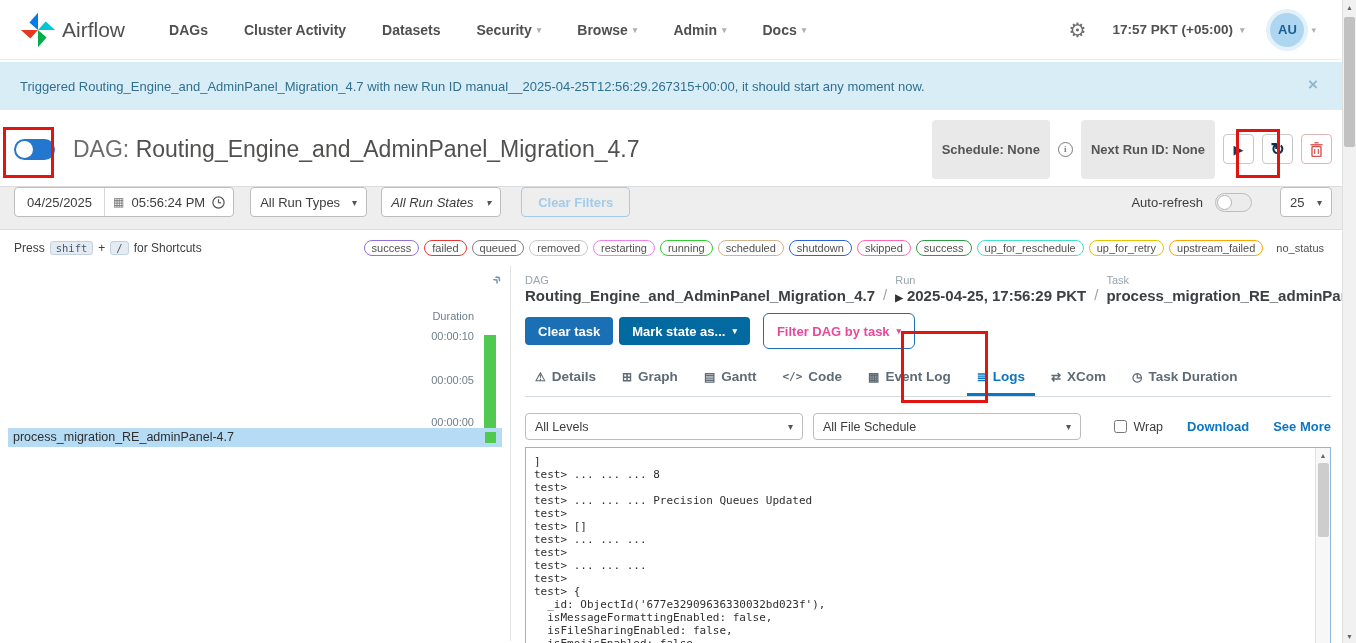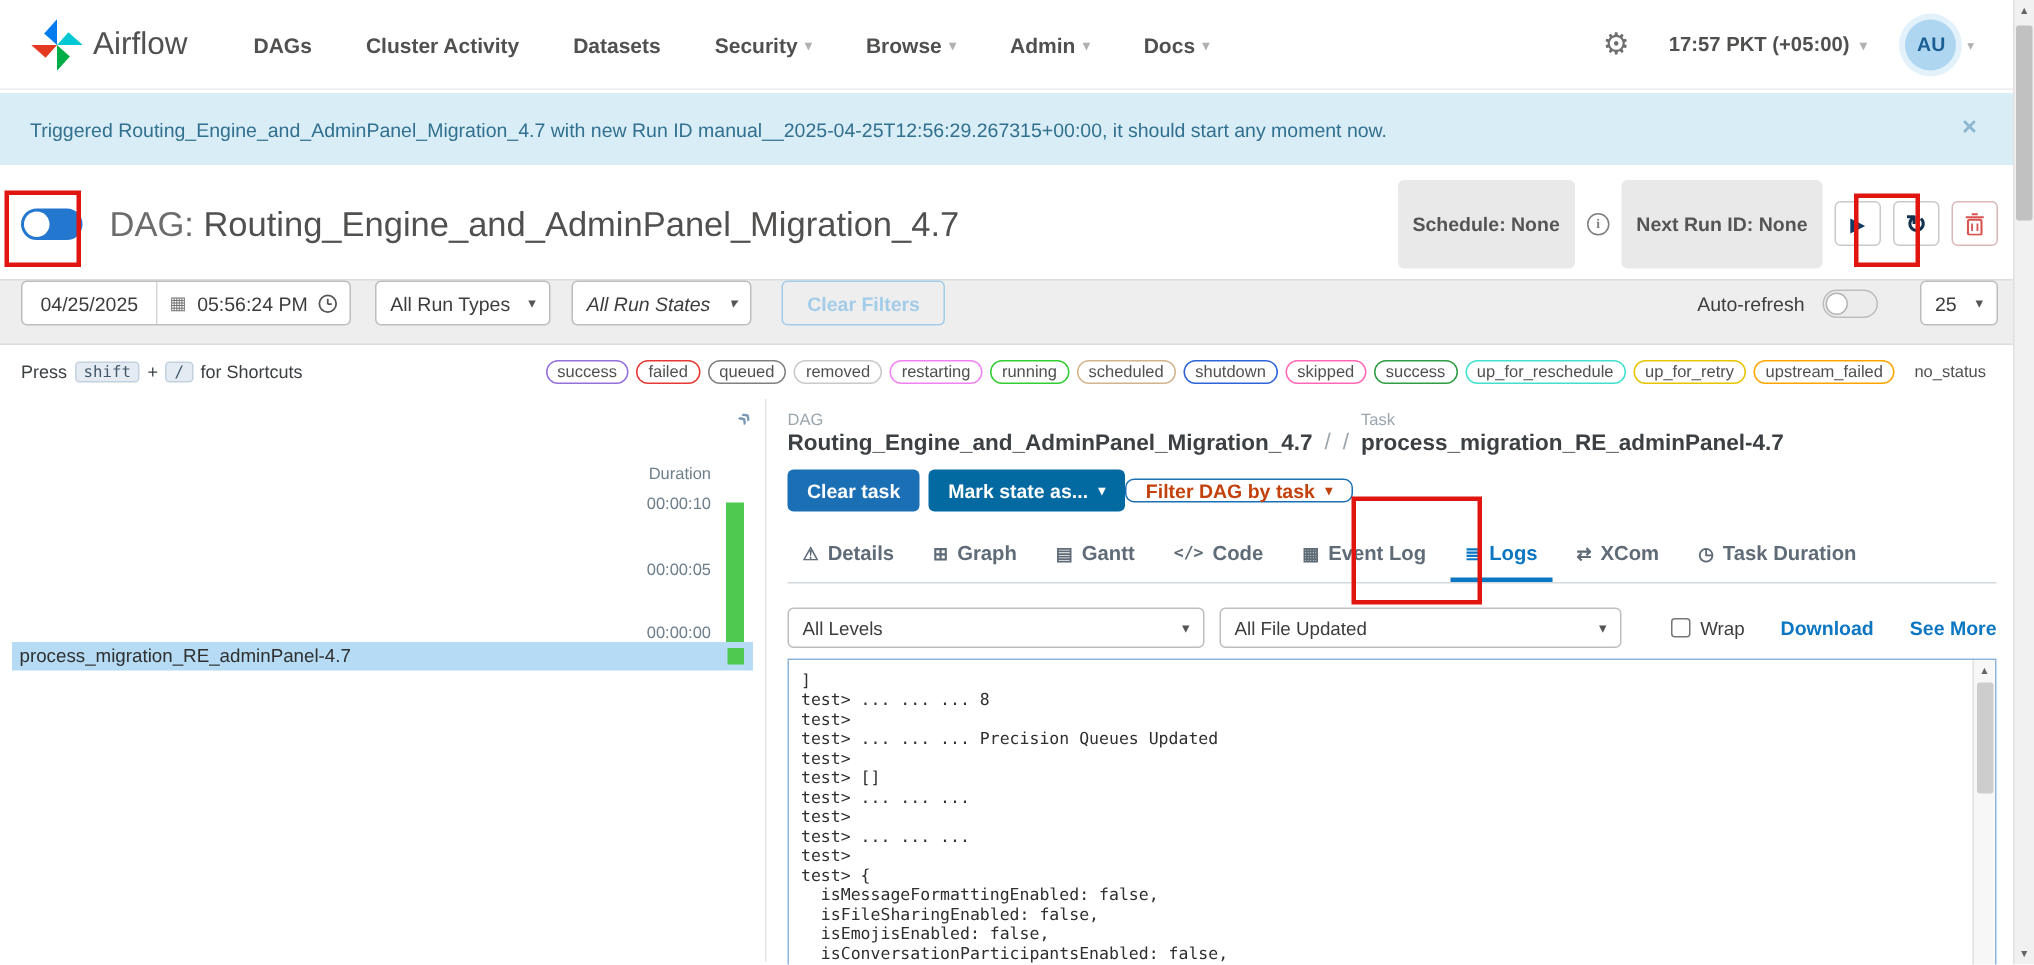--- a/index.html
+++ b/index.html
@@ -75,21 +75,21 @@
   .crumbs { display: flex; align-items: flex-end; gap: 8px; }
   .crumb { display: flex; flex-direction: column; }
   .crumb-label { font-size: 11px; color: #9aa5ad; margin-bottom: 1px; }
   .crumb-value { font-size: 15px; font-weight: 700; color: #3c4043; white-space: nowrap; cursor: pointer; }
   .crumb-sep { font-size: 15px; color: #9aa5ad; padding-bottom: 1px; }
   .run-tri { font-size: 10px; margin-right: 4px; color: #333; }
 
   .action-row { margin-top: 9px; display: flex; align-items: center; }
   .btn-solid { height: 28px; padding: 0 13px; border: none; border-radius: 4px; color: #fff; font-size: 13px; font-weight: 700; cursor: pointer; display: flex; align-items: center; gap: 7px; }
   .btn-solid + .btn-solid { margin-left: 6px; }
-  .btn-outline { height: 16px; padding: 0 13px; background: #fff; border: 1px solid #1b6fb5; color: #c2410c; font-size: 13px; font-weight: 700; border-radius: 6px; cursor: pointer; display: flex; align-items: center; gap: 7px; }
+  .btn-outline { margin-left: 13px; height: 36px; padding: 0 13px; background: #fff; border: 1px solid #1b6fb5; color: #ec4899; font-size: 13px; font-weight: 700; border-radius: 6px; cursor: pointer; display: flex; align-items: center; gap: 7px; }
   .btn-caret { font-size: 9px; }
 
   .tabs { margin-top: 13px; display: flex; gap: 6px; border-bottom: 1px solid #d4dade; }
   .tab { display: flex; align-items: center; gap: 6px; padding: 7px 10px 9px; font-size: 13.5px; font-weight: 700; color: #5f6b76; cursor: pointer; border-bottom: 3px solid transparent; white-space: nowrap; }
   .tab-icon { font-size: 12px; }
   .tab-icon.code-ic { font-family: "DejaVu Sans Mono", monospace; font-size: 11px; }
   .tab.active { color: #0b76c2; border-bottom-color: #0b76c2; }
 
   .log-controls { margin-top: 16px; display: flex; align-items: center; }
   .sel.levels { width: 278px; height: 27px; font-size: 12.5px; }
@@ -277,20 +277,24 @@
     </div>
 
     <div class="detail-panel">
 
       <div class="crumbs">
         <span class="crumb">
           <span class="crumb-label">DAG</span>
           <span class="crumb-value">Routing_Engine_and_AdminPanel_Migration_4.7</span>
         </span>
         <span class="crumb-sep">/</span>
+        <span class="crumb">
+          <span class="crumb-label">Run</span>
+          <span class="crumb-value"><span class="run-tri">▶</span><span>2025-04-25, 17:56:29 PKT</span></span>
+        </span>
         <span class="crumb-sep">/</span>
         <span class="crumb">
           <span class="crumb-label">Task</span>
           <span class="crumb-value">process_migration_RE_adminPanel-4.7</span>
         </span>
       </div>
 
       <div class="action-row">
         <button class="btn-solid" style="background: rgb(27, 111, 181);">
             <span>Clear task</span>
@@ -339,21 +343,21 @@
             <span>Task Duration</span>
           </span>
       </div>
 
       <div class="log-controls">
         <div class="sel levels">
           <span>All Levels</span>
             <span class="caret">▾</span>
         </div>
         <div class="sel sources">
-          <span>All File Updated</span>
+          <span>All File Schedule</span>
             <span class="caret">▾</span>
         </div>
         <span class="wrap-group">
           <input type="checkbox" style="">
           <span>Wrap</span>
         </span>
         <span class="link">Download</span>
         <span class="link">See More</span>
       </div>
 
@@ -362,20 +366,21 @@
         <div class="log-line">test&gt; ... ... ... 8</div>
         <div class="log-line">test&gt;</div>
         <div class="log-line">test&gt; ... ... ... Precision Queues Updated</div>
         <div class="log-line">test&gt;</div>
         <div class="log-line">test&gt; []</div>
         <div class="log-line">test&gt; ... ... ...</div>
         <div class="log-line">test&gt;</div>
         <div class="log-line">test&gt; ... ... ...</div>
         <div class="log-line">test&gt;</div>
         <div class="log-line">test&gt; {</div>
+        <div class="log-line">  _id: ObjectId('677e32909636330032bd023f'),</div>
         <div class="log-line">  isMessageFormattingEnabled: false,</div>
         <div class="log-line">  isFileSharingEnabled: false,</div>
         <div class="log-line">  isEmojisEnabled: false,</div>
         <div class="log-line">  isConversationParticipantsEnabled: false,</div>
         <div class="inner-scrollbar">
           <span class="sb-arrow">▲</span>
           <span class="sb-thumb"></span>
         </div>
       </div>
 

